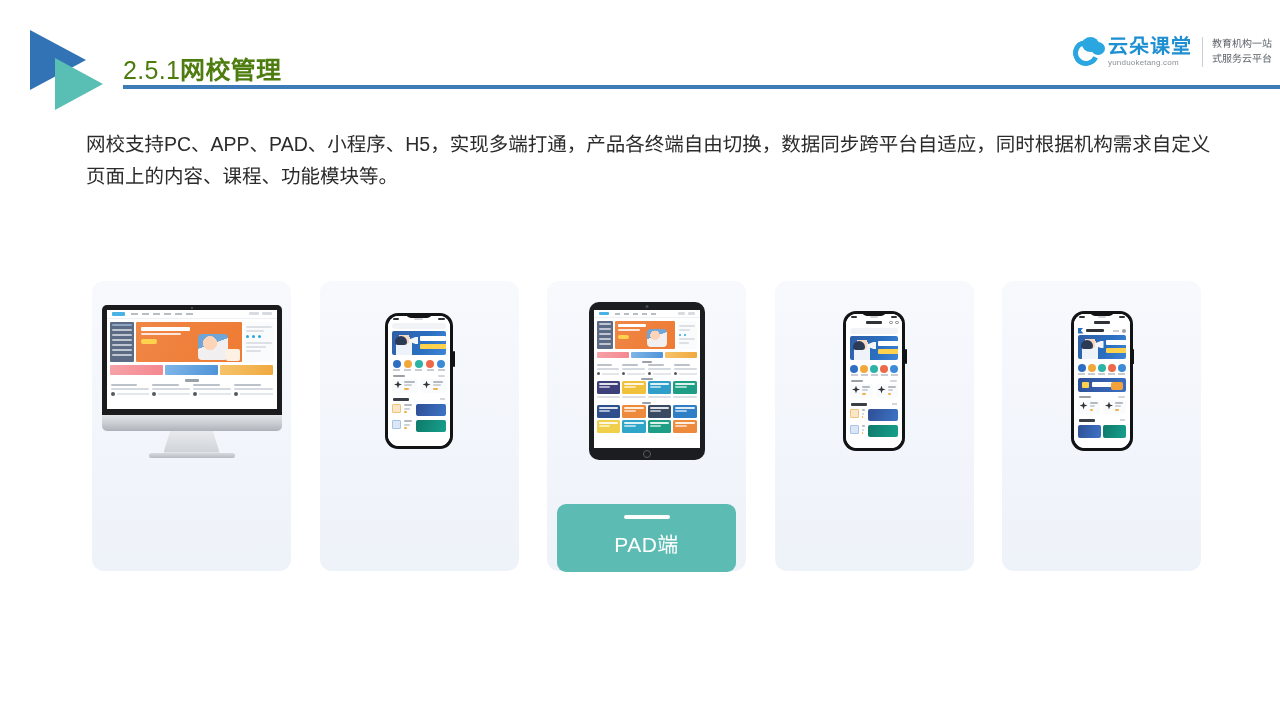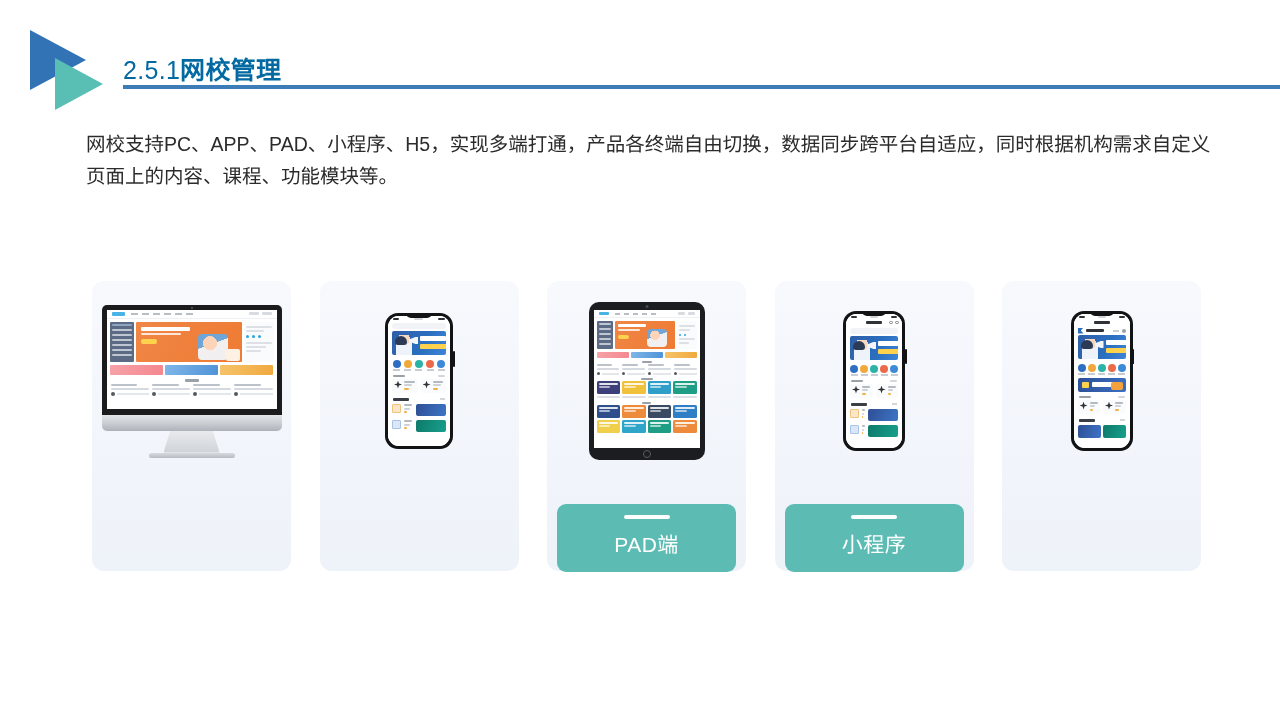--- a/index.html
+++ b/index.html
@@ -24,21 +24,21 @@
   }
   .tri-teal {
     left:27px; top:30px;
     border-top:26px solid transparent;
     border-bottom:26px solid transparent;
     border-left:48px solid #59bfb5;
   }
 
   .page-title {
     position:absolute; left:123px; top:50px;
-    font-size:25px; color:#0369a1; white-space:nowrap;
+    font-size:25px; color:#4d7c0f; white-space:nowrap;
     letter-spacing:.3px;
   }
   .page-title .num { font-weight:400; }
   .page-title .name { font-weight:bold; }
 
   .title-rule {
     position:absolute; left:123px; top:85px;
     width:1157px; height:4px; background:#3e7cb8;
   }
 
@@ -308,20 +308,38 @@
     <span class="tri tri-blue"></span>
     <span class="tri tri-teal"></span>
   </div>
 
   <div class="page-title">
     <span class="num">2.5.1</span><span class="name">网校管理</span>
   </div>
 
   <div class="title-rule"></div>
 
+  <div class="brand">
+    <div class="brand-logo">
+      <span class="cloud-ico">
+        <span class="ring"></span>
+        <span class="puff p1"></span>
+        <span class="puff p2"></span>
+      </span>
+      <span class="brand-words">
+        <span class="brand-cn">云朵课堂</span>
+        <span class="brand-url">yunduoketang.com</span>
+      </span>
+    </div>
+    <span class="brand-div"></span>
+    <div class="brand-tag">
+      <div>教育机构一站</div>
+      <div>式服务云平台</div>
+    </div>
+  </div>
 </div>
 
 <p class="lead">网校支持PC、APP、PAD、小程序、H5，实现多端打通，产品各终端自由切换，数据同步跨平台自适应，同时根据机构需求自定义页面上的内容、课程、功能模块等。</p>
 
 <div class="cards">
 
   <div class="card">
     <div class="device-zone">
       <div class="imac">
         <div class="imac-bezel">
@@ -755,24 +773,20 @@
                       <i class="c"></i>
                     </span>
                     <span class="tag green"></span>
                   </div>
               </div>
             </div>
           </div>
         </div>
       </div>
     </div>
-    <div class="label-btn">
-      <span class="dash"></span>
-      <span class="txt">小程序</span>
-    </div>
   </div>
 
   <div class="card">
     <div class="device-zone">
       <div class="phone">
         <div class="phone-body" style="width:62px;height:140px;">
           <span class="notch" style="width:24px;height:5px;"></span>
           <span class="side-btn" style="top:38px;width:1.5px;height:15px;"></span>
           <div class="phone-screen" style="width:56px;height:134px;">
             <div class="ui">

